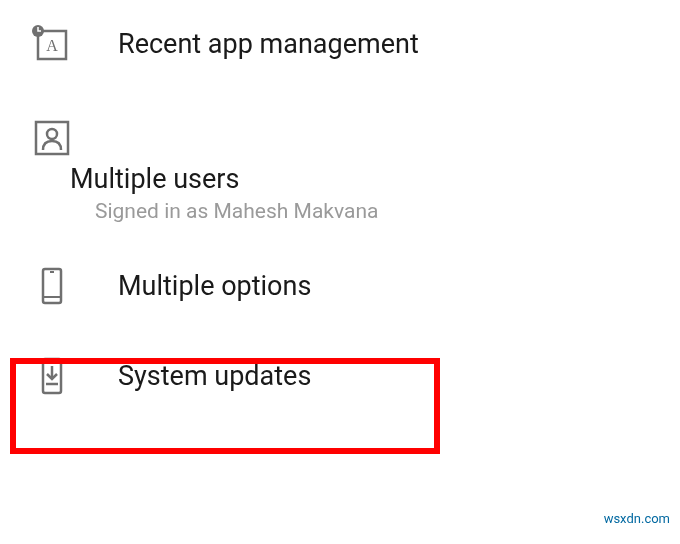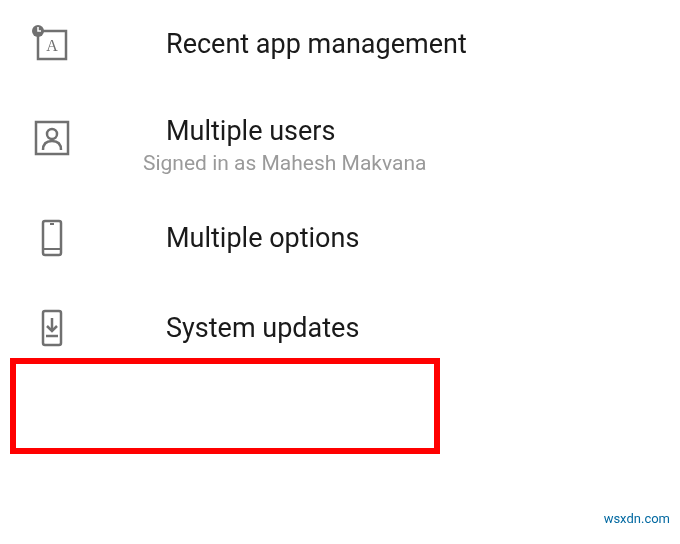--- a/index.html
+++ b/index.html
@@ -20,40 +20,40 @@
     .settings-item {
       display: flex;
       align-items: center;
       padding: 18px 28px;
       cursor: pointer;
       min-height: 90px;
     }
     .settings-item.multi {
       align-items: flex-start;
       padding-top: 24px;
+      flex-direction: column;
     }
     .icon-wrap {
       width: 48px;
       height: 48px;
       display: flex;
       align-items: center;
       justify-content: center;
       flex-shrink: 0;
     }
     .text-wrap {
       margin-left: 42px;
       display: flex;
       flex-direction: column;
     }
     .title {
       font-size: 27px;
       color: #1a1a1a;
       font-weight: 400;
       line-height: 1.3;
-      margin-left: 48px;
     }
     .subtitle {
       font-size: 21px;
       color: #9a9a9a;
       font-weight: 400;
       margin-top: 2px;
       margin-left: 25px;
     }
     .highlight-box {
       position: absolute;

